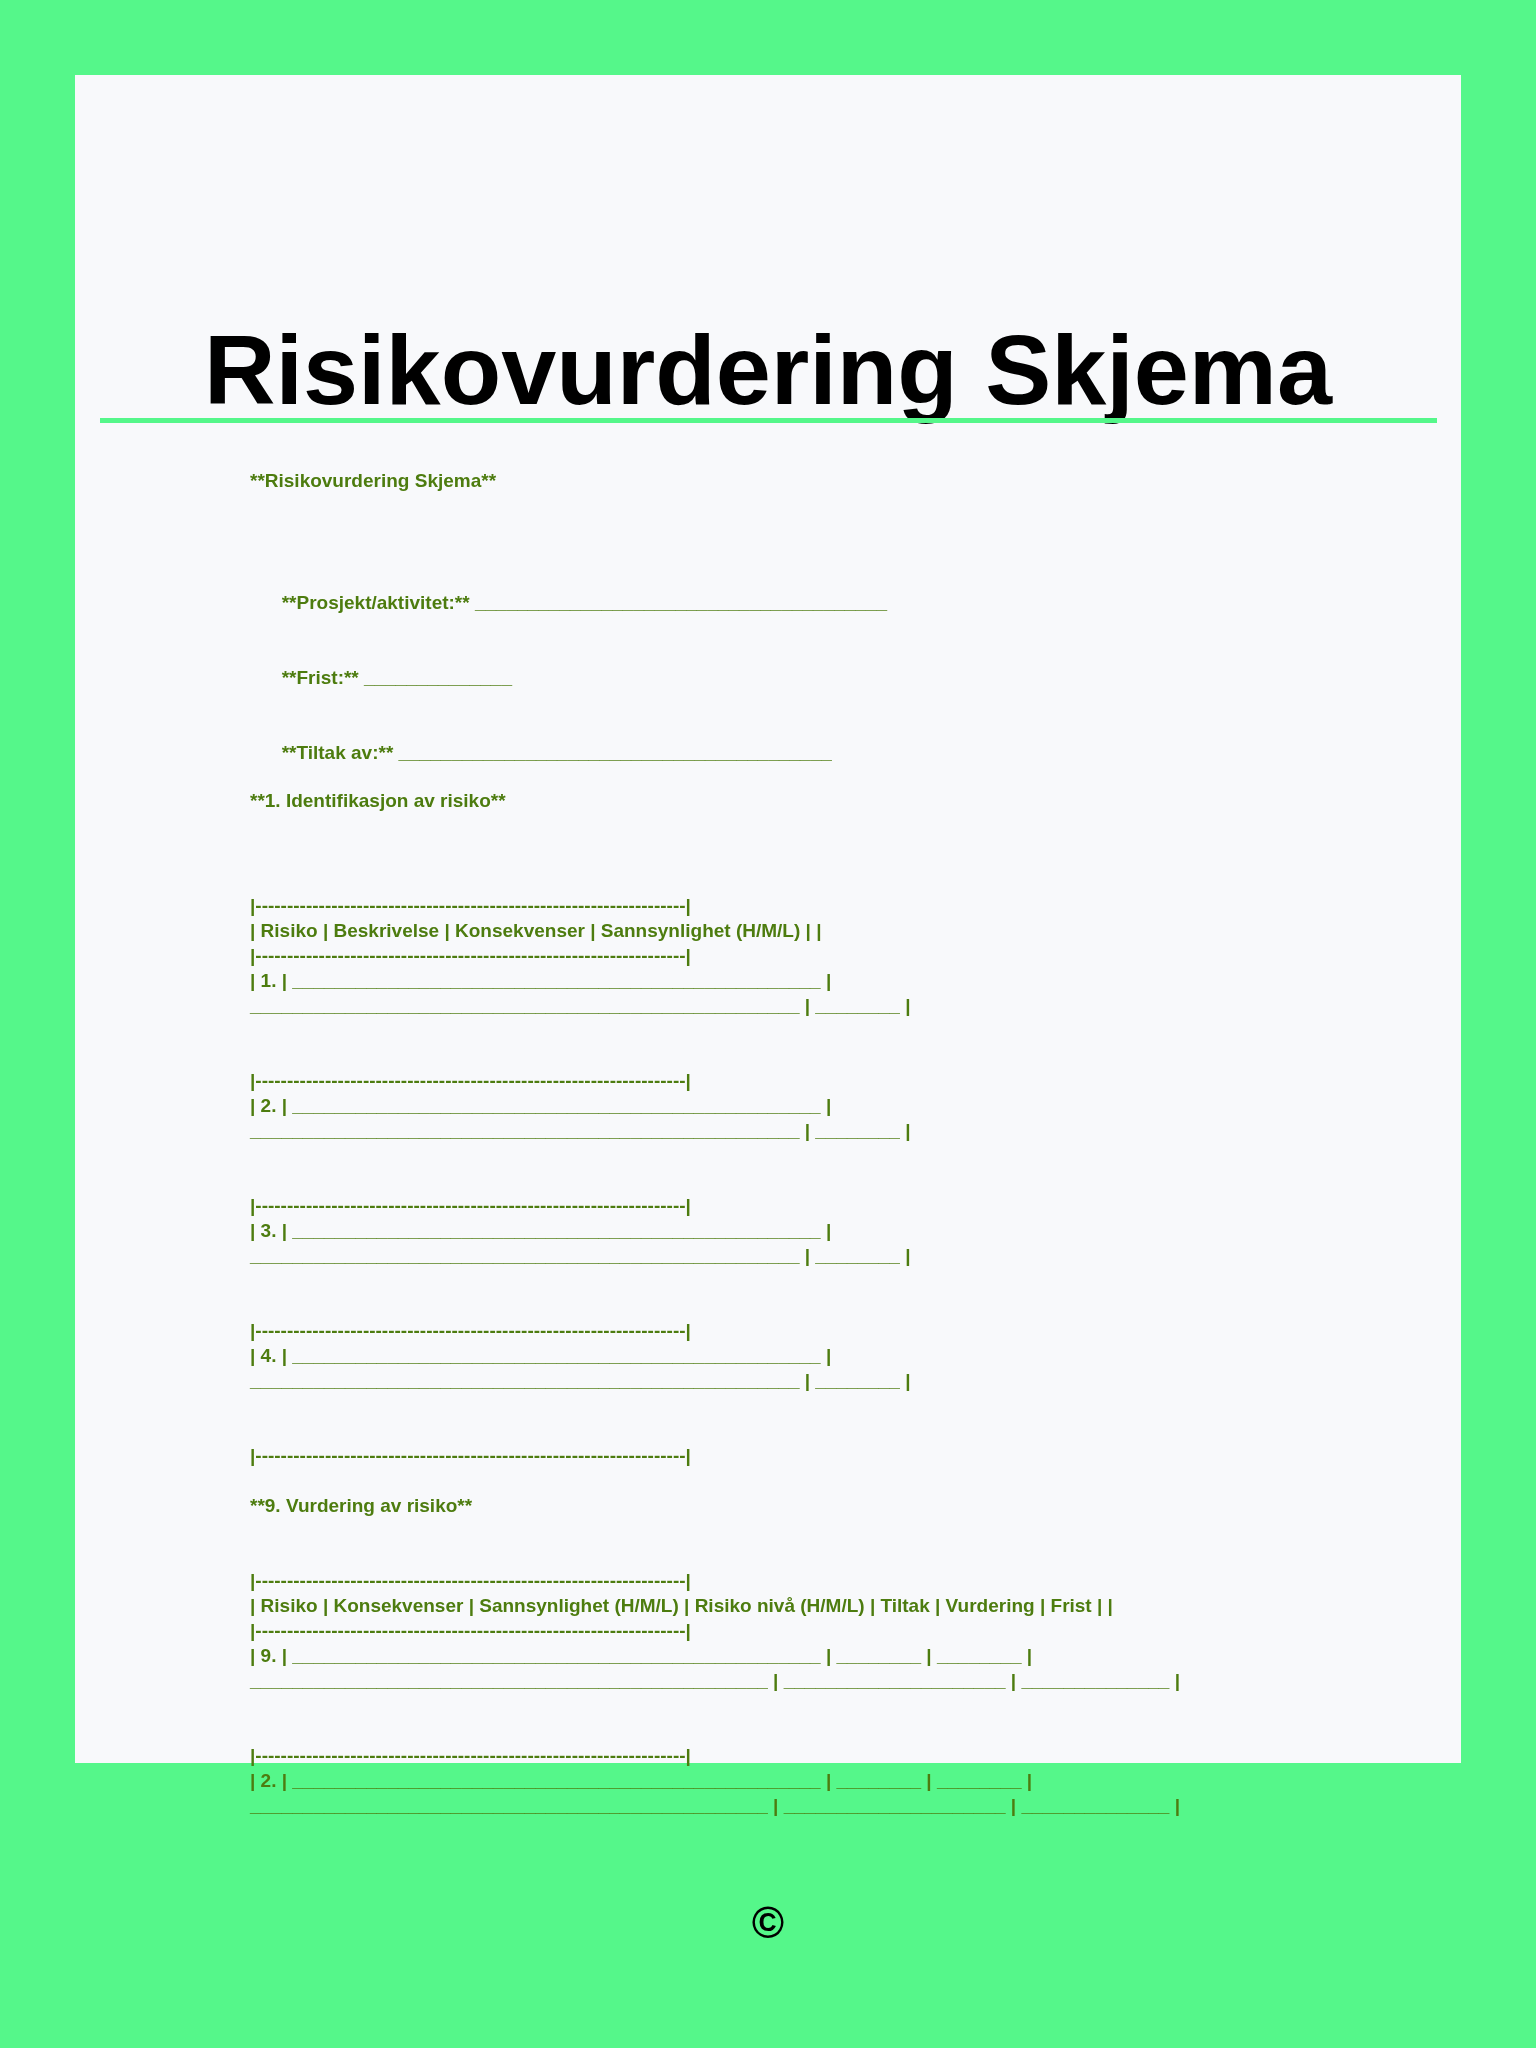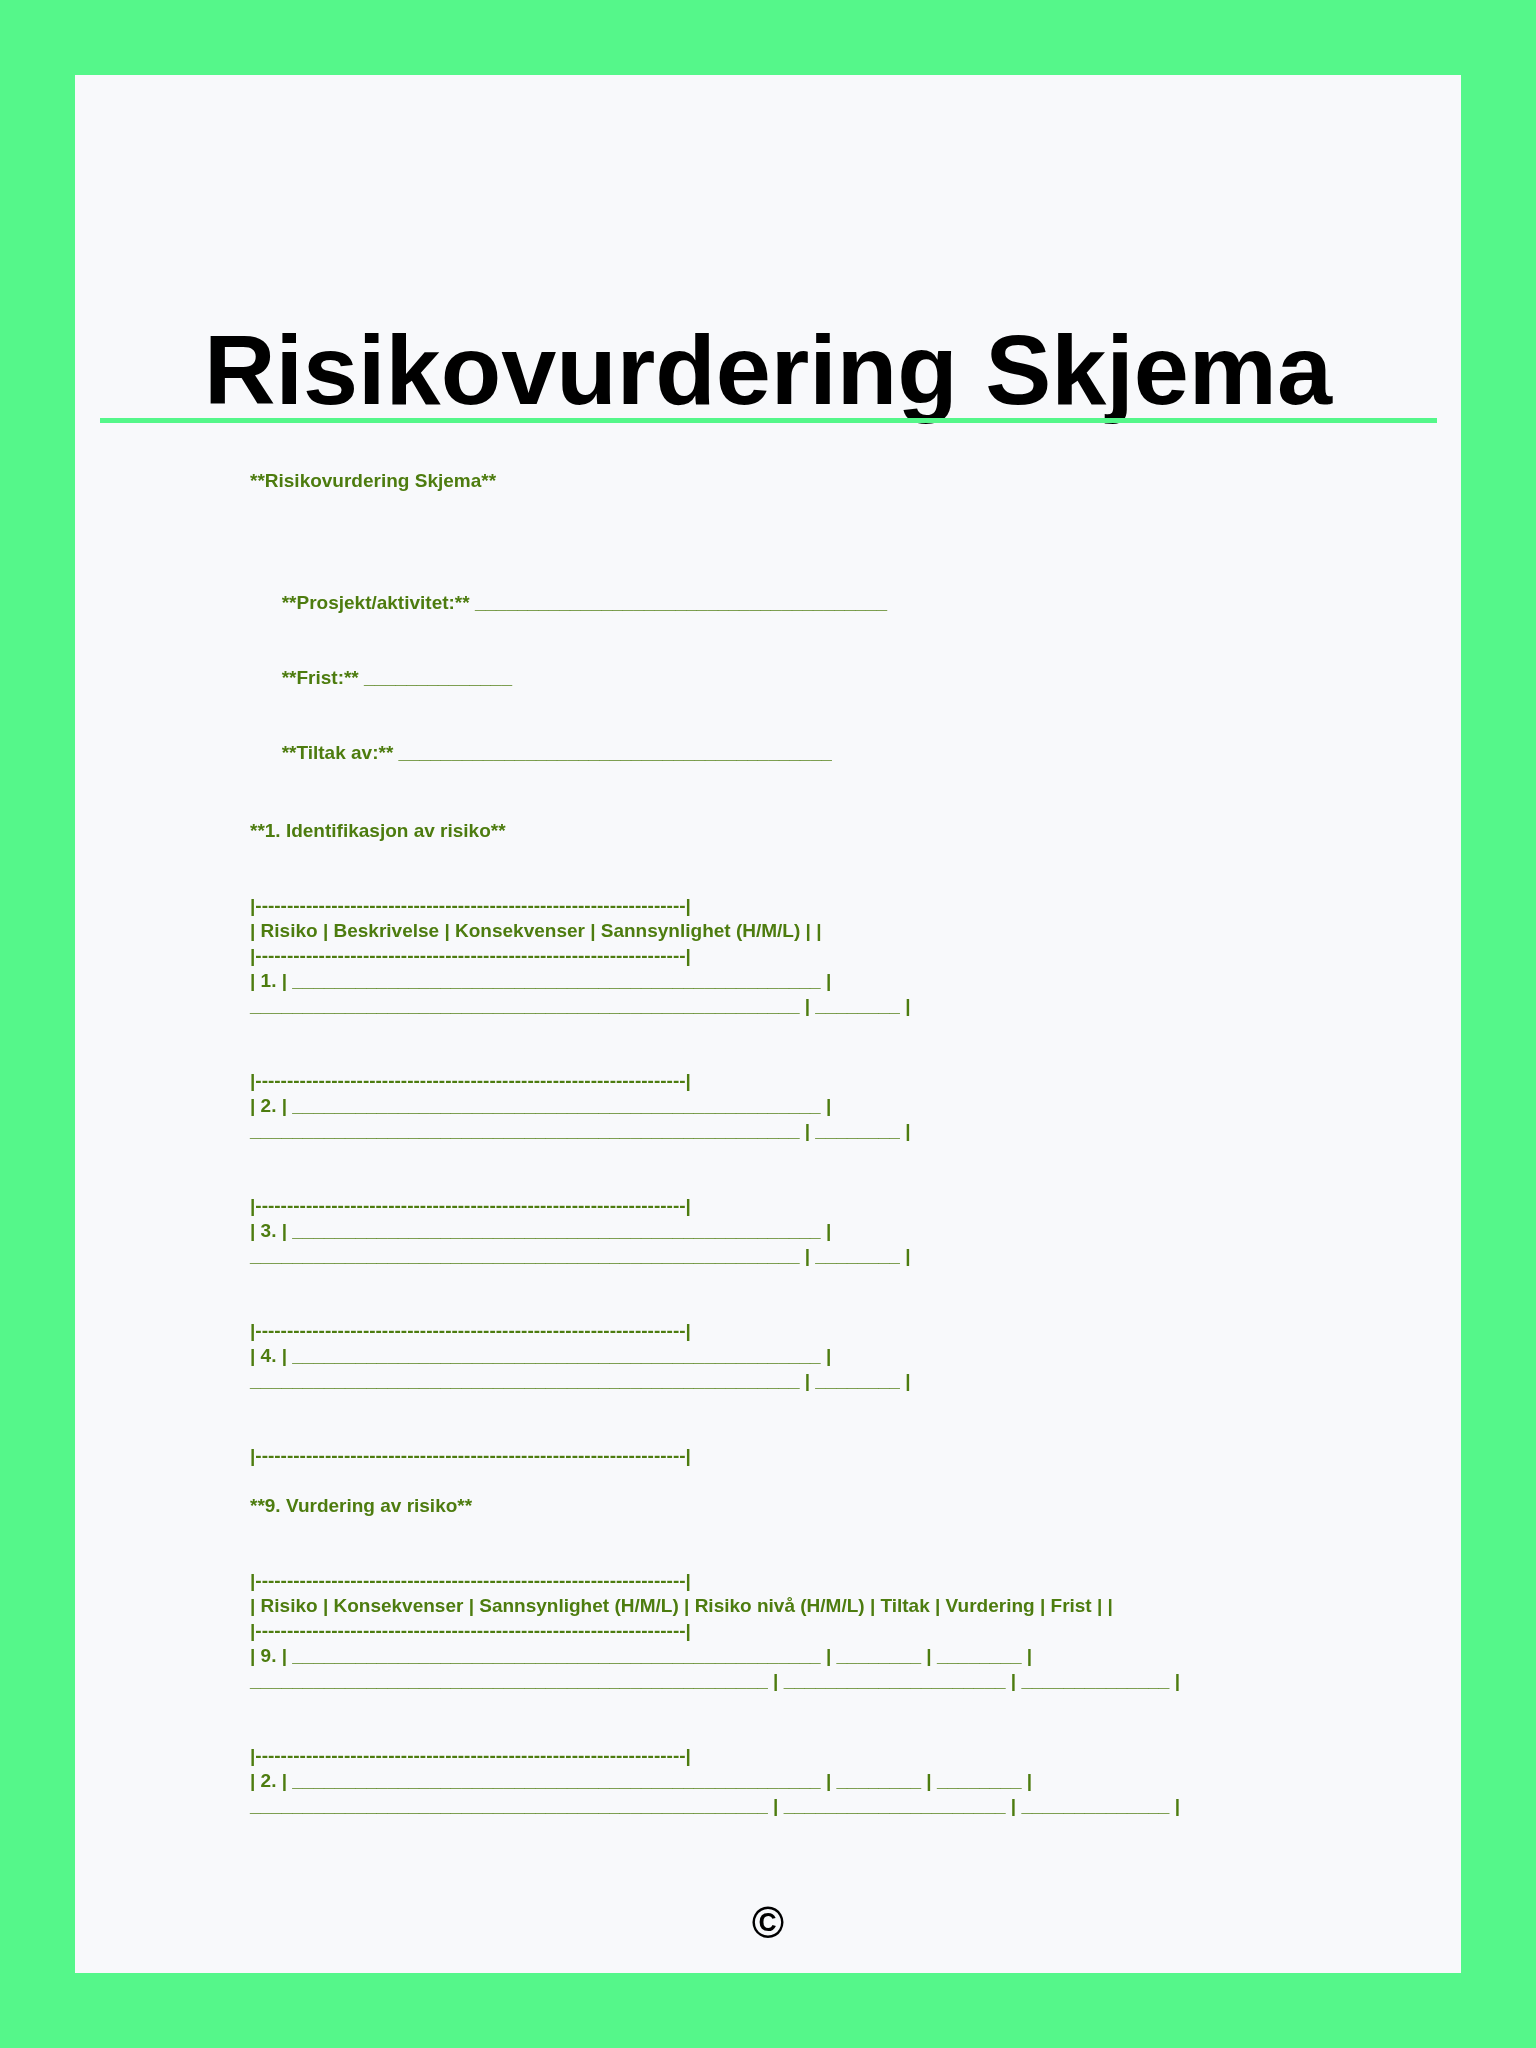--- a/index.html
+++ b/index.html
@@ -12,21 +12,21 @@
       background: #55f78a;
       position: relative;
       overflow: hidden;
       font-family: "Liberation Sans", sans-serif;
     }
     .page {
       position: absolute;
       left: 75px;
       top: 75px;
       width: 1386px;
-      height: 1898px;
+      height: 1688px;
       background: #f8f9fb;
     }
     .title {
       position: absolute;
       left: 0;
       top: 245px;
       width: 100%;
       text-align: center;
       font-weight: bold;
       font-size: 99px;
@@ -87,21 +87,21 @@
       <span>**Prosjekt/aktivitet:**</span> <span>_______________________________________</span>
     </div>
     <div class="line" style="top:570px">
       <span>**Frist:**</span> <span>______________</span>
     </div>
     <div class="line" style="top:645px">
       <span>**Tiltak av:**</span> <span>_________________________________________</span>
     </div>
 
     
-    <div class="line" style="top:745px">**1. Identifikasjon av risiko**</div>
+    <div class="line" style="top:715px">**1. Identifikasjon av risiko**</div>
 
     <div class="line" style="top:820px">|--------------------------------------------------------------------|</div>
     <div class="line" style="top:845px">| Risiko | Beskrivelse | Konsekvenser | Sannsynlighet (H/M/L) | |</div>
     <div class="line" style="top:870px">|--------------------------------------------------------------------|</div>
 
     <div class="line" style="top:895px">| 1. | __________________________________________________ |</div>
     <div class="line" style="top:920px">____________________________________________________ | ________ |</div>
 
     <div class="line" style="top:995px">|--------------------------------------------------------------------|</div>
     <div class="line" style="top:1020px">| 2. | __________________________________________________ |</div>

